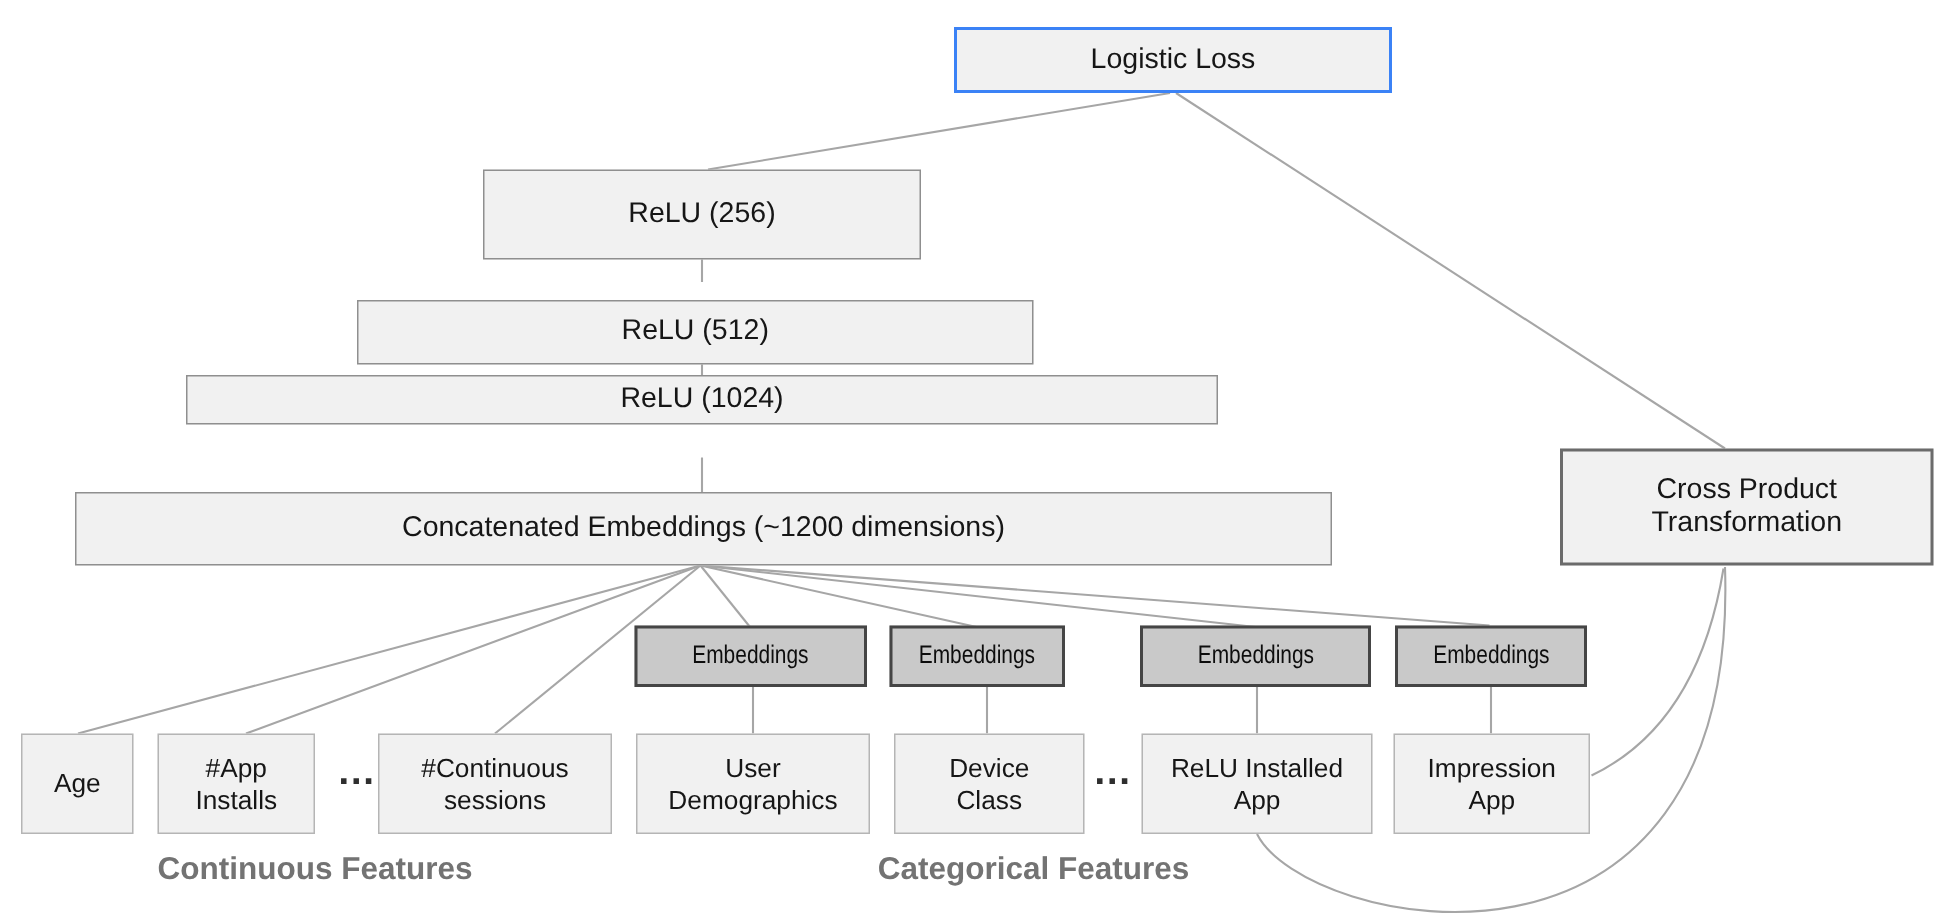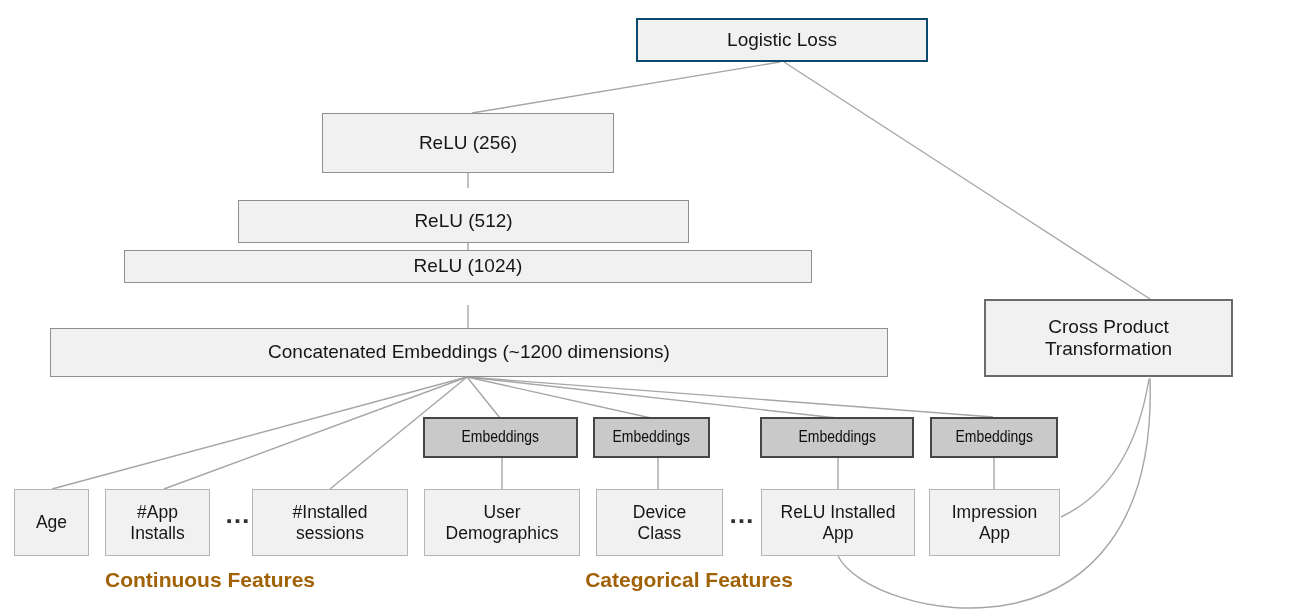--- a/index.html
+++ b/index.html
@@ -7,30 +7,30 @@
     position:relative;width:1295px;height:611px;background:#ffffff;overflow:hidden;
     font-family:"Liberation Sans","DejaVu Sans",sans-serif;color:#161616;
   }
   svg.edges{position:absolute;left:0;top:0;z-index:1;}
   .box{
     position:absolute;box-sizing:border-box;z-index:2;
     background:#f1f1f1;border:1.5px solid #8f8f8f;
     display:flex;align-items:center;justify-content:center;
     text-align:center;font-size:19px;line-height:1.18;white-space:pre-line;
   }
-  .box.dark-border{border:2px solid #0c4a6e;}
+  .box.dark-border{border:2px solid #3b82f6;}
   .box.cross{border:2px solid #6b6b6b;}
   .box.feature{border:1.5px solid #b5b5b5;font-size:17.5px;}
   .box.embed{
     background:#c9c9c9;border:2px solid #454545;font-size:17px;
   }
   .box.embed .cond{display:inline-block;transform:scaleX(0.82);color:#0d0d0d;}
   .group-label{
     position:absolute;z-index:2;transform:translateX(-50%);
-    font-weight:bold;font-size:21px;color:#a16207;white-space:nowrap;text-align:center;
+    font-weight:bold;font-size:21px;color:#737373;white-space:nowrap;text-align:center;
   }
   .dots{
     position:absolute;z-index:2;transform:translate(-50%,-50%);
     font-weight:bold;font-size:26px;letter-spacing:1px;color:#2e2e2e;
   }
 </style>
 </head>
 <body>
 
 <div class="canvas">
@@ -62,21 +62,21 @@
   <div class="box dark-border" style="left:636px;top:18px;width:292px;height:44px;">Logistic Loss</div>
 
   <div class="box" style="left:322px;top:113px;width:292px;height:60px;">ReLU (256)</div>
 
   <div class="box" style="left:226px;top:200px;width:451px;height:43px;margin-left:12px;">ReLU (512)</div>
 
   <div class="box" style="left:124px;top:250px;width:688px;height:33px;">ReLU (1024)</div>
 
   <div class="box" style="left:50px;top:328px;width:838px;height:49px;">Concatenated Embeddings (~1200 dimensions)</div>
 
-  <div class="box cross" style="left:984px;top:299px;width:249px;height:78px;text-align:center;">Cross Product
+  <div class="box cross" style="left:1040px;top:299px;width:249px;height:78px;text-align:center;">Cross Product
 Transformation</div>
 
   <div class="box embed" style="left:423px;top:417px;width:155px;height:41px;">
     <span class="cond">Embeddings</span>
   </div>
   <div class="box embed" style="left:593px;top:417px;width:117px;height:41px;">
     <span class="cond">Embeddings</span>
   </div>
   <div class="box embed" style="left:760px;top:417px;width:154px;height:41px;">
     <span class="cond">Embeddings</span>
@@ -85,21 +85,21 @@
     <span class="cond">Embeddings</span>
   </div>
 
   <div class="box feature" style="left:14px;top:489px;width:75px;height:67px;">Age</div>
 
   <div class="box feature" style="left:105px;top:489px;width:105px;height:67px;">#App
 Installs</div>
 
   <div class="dots" style="left:238px;top:514px;">…</div>
 
-  <div class="box feature" style="left:252px;top:489px;width:156px;height:67px;">#Installed
+  <div class="box feature" style="left:252px;top:489px;width:156px;height:67px;">#Continuous
 sessions</div>
 
   <div class="box feature" style="left:424px;top:489px;width:156px;height:67px;">User
 Demographics</div>
 
   <div class="box feature" style="left:596px;top:489px;width:127px;height:67px;">Device
 Class</div>
 
   <div class="dots" style="left:742px;top:514px;">…</div>
 

